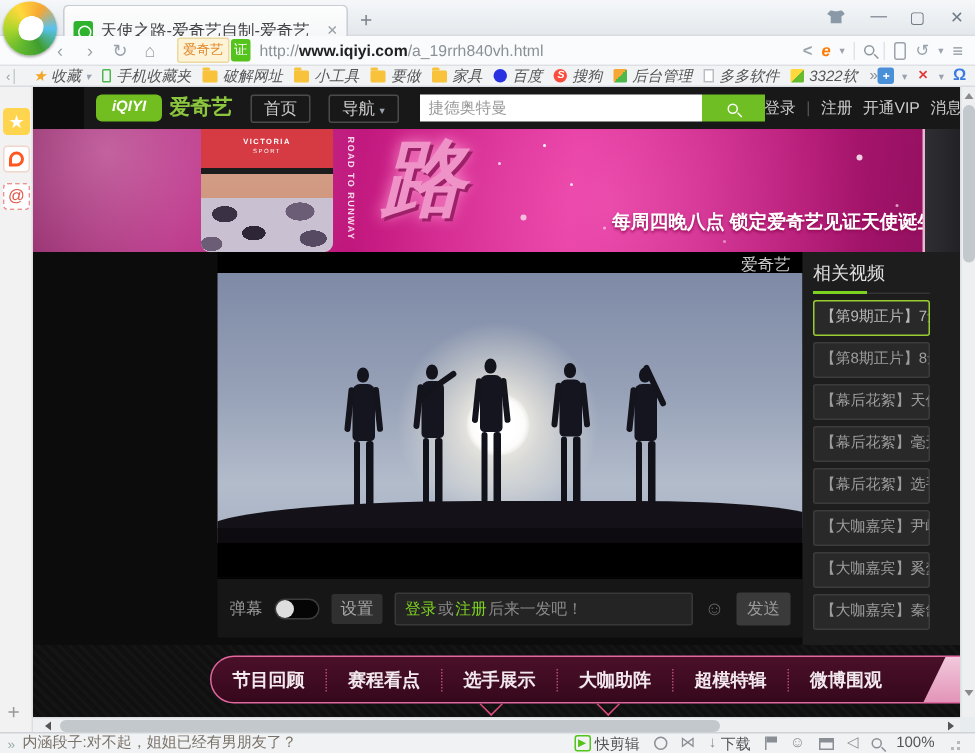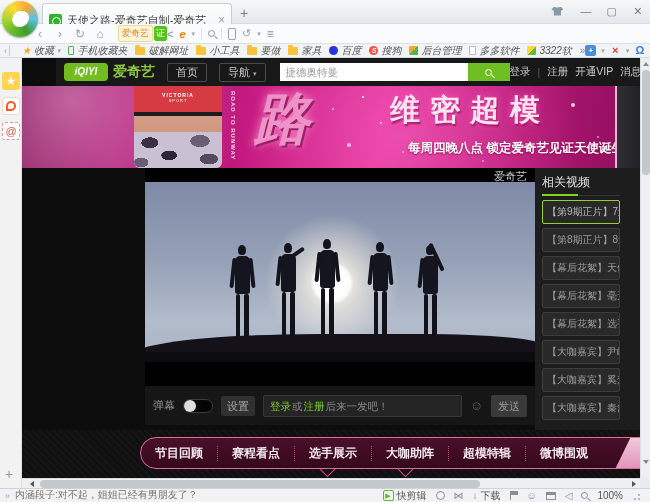--- a/index.html
+++ b/index.html
@@ -244,20 +244,21 @@
   </div>
   <div class="ball"></div>
 
   <div class="addrbar">
     <span class="navic first">‹</span>
     <span class="navic">›</span>
     <span class="navic">↻</span>
     <span class="navic">⌂</span>
     <span class="sitebadge">爱奇艺</span>
     <span class="verify">证</span>
+    <span class="urlbox"><span>http://</span><b>www.iqiyi.com</b><span>/a_19rrh840vh.html</span></span>
     <div class="addr-right">
       <span class="share-ic">&lt;</span>
       <span class="e-ic">e</span>
       <span class="caret">▾</span>
       <span class="vdiv"></span>
       <span class="lens"></span>
       <span class="vdiv"></span>
       <span class="phone-ic"></span>
       <span class="undo-ic">↺</span>
       <span class="caret">▾</span>
@@ -361,21 +362,20 @@
         <span class="top">
             <b>VICTORIA</b>
             <i>SPORT</i>
           </span>
         <span class="band"></span>
         <span class="camo"></span>
       </div>
       <span class="roadtxt">ROAD TO RUNWAY</span>
       <span class="lu">路</span>
       <span class="sparkles"></span>
-      <span class="btitle">维密超模</span>
       <span class="bsub">每周四晚八点 锁定爱奇艺见证天使诞生</span>
       <span class="banner-edge"></span>
     </div>
 
     <div class="main">
       <div class="player">
         <span class="watermark">爱奇艺</span>
         <div class="screen">
           <span class="glow"></span>
           <span class="sun"></span>

